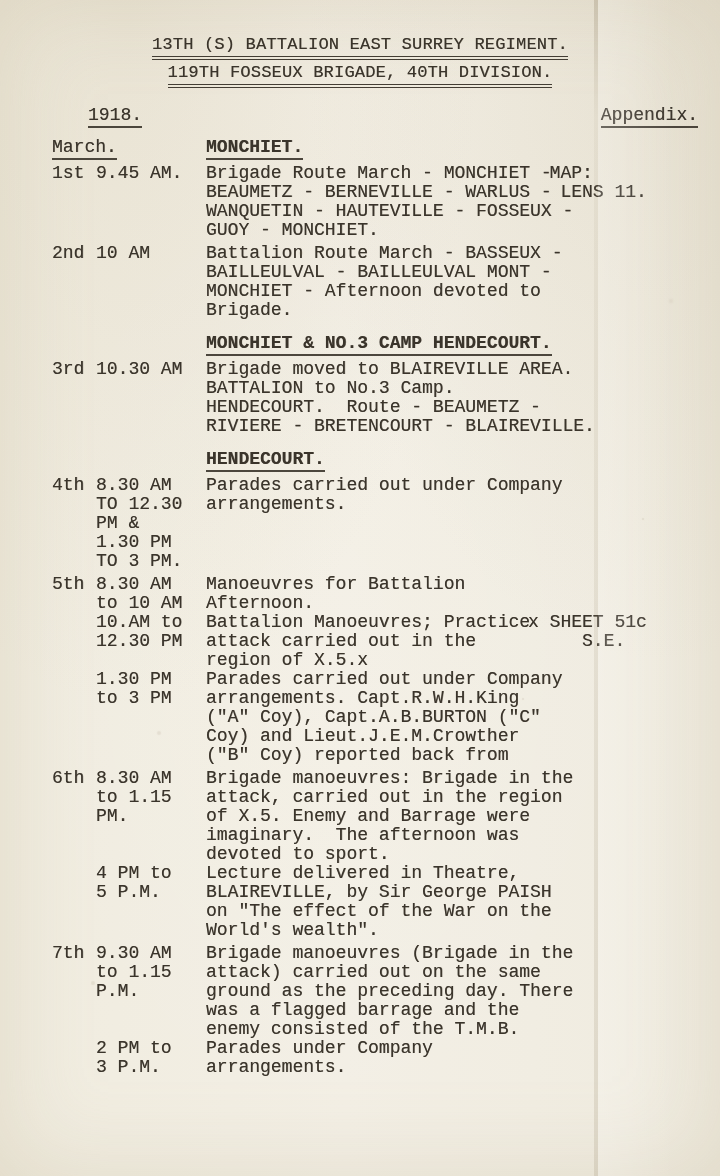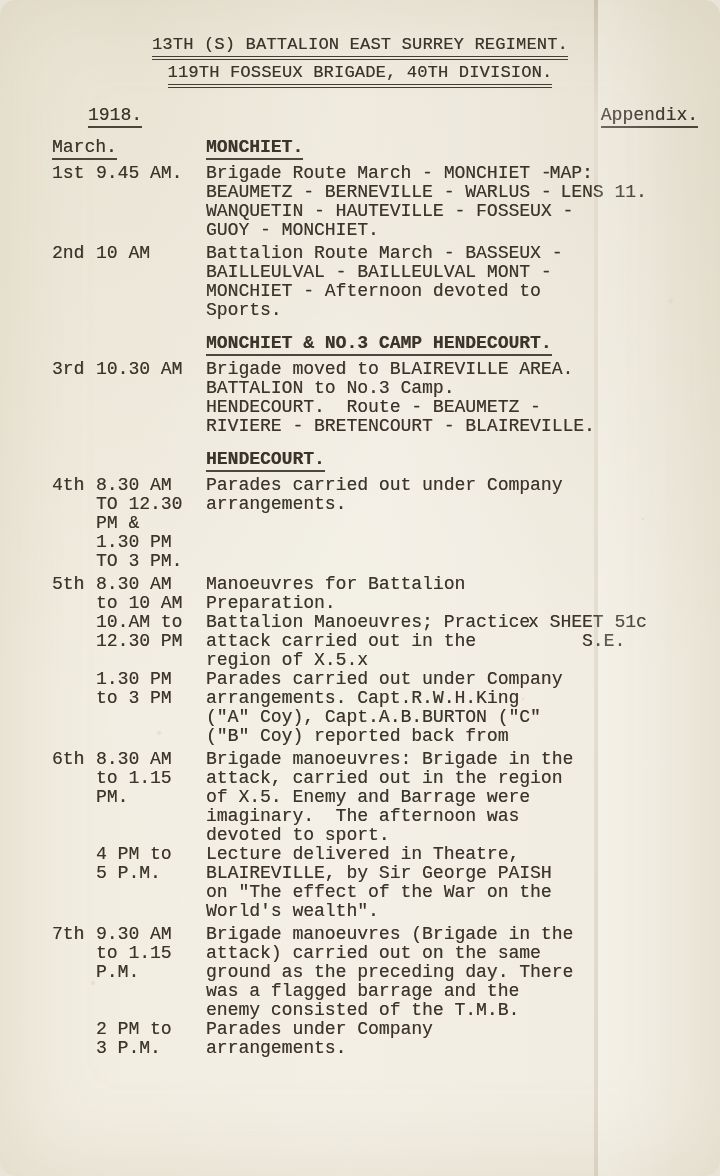--- a/index.html
+++ b/index.html
@@ -13,21 +13,20 @@
     background:
       radial-gradient(ellipse at 18% 2%, rgba(205,193,165,.22), transparent 42%),
       radial-gradient(ellipse at 92% 6%, rgba(198,186,158,.20), transparent 38%),
       radial-gradient(ellipse at 45% 55%, rgba(255,255,255,.07), transparent 65%),
       linear-gradient(90deg,#f0ecdf 0%, #f3efe5 48%, #efebdf 100%);
     box-shadow: inset 0 0 90px rgba(188,172,140,.28);
     font-family:"Liberation Mono","DejaVu Sans Mono",monospace;
     color:var(--ink);
     font-size:18px;
     text-shadow:0.3px 0.4px 0.6px rgba(52,45,35,.55);
-    border-radius:15px;
   }
   .paper *{box-sizing:border-box;}
   .crease{
     position:absolute;top:0;left:594px;width:4px;height:1176px;
     background:linear-gradient(180deg, rgba(140,124,96,.55), rgba(156,142,114,.16) 10%,
                rgba(156,142,114,.30) 55%, rgba(146,130,100,.38) 100%);
     opacity:.5;
   }
   .crease-light{
     position:absolute;top:0;left:598px;width:110px;height:1176px;
@@ -135,21 +134,21 @@
         </div>
         <div class="line-row">
           <span class="cell c-day"></span>
           <span class="cell c-time"></span>
           <span class="cell c-desc">MONCHIET - Afternoon devoted to</span>
           <span class="cell c-note"></span>
         </div>
         <div class="line-row">
           <span class="cell c-day"></span>
           <span class="cell c-time"></span>
-          <span class="cell c-desc">Sports.</span>
+          <span class="cell c-desc">Brigade.</span>
           <span class="cell c-note"></span>
         </div>
       </div>
       <div class="line-row section-row">
         <span class="cell sec u">MONCHIET &amp; NO.3 CAMP HENDECOURT.</span>
       </div>
       <div class="entry">
         <div class="line-row">
           <span class="cell c-day">3rd</span>
           <span class="cell c-time">10.30 AM</span>
@@ -213,21 +212,21 @@
       <div class="entry">
         <div class="line-row">
           <span class="cell c-day">5th</span>
           <span class="cell c-time">8.30 AM</span>
           <span class="cell c-desc">Manoeuvres for Battalion</span>
           <span class="cell c-note"></span>
         </div>
         <div class="line-row">
           <span class="cell c-day"></span>
           <span class="cell c-time">to 10 AM</span>
-          <span class="cell c-desc">Preparation.</span>
+          <span class="cell c-desc">Afternoon.</span>
           <span class="cell c-note"></span>
         </div>
         <div class="line-row">
           <span class="cell c-day"></span>
           <span class="cell c-time">10.AM to</span>
           <span class="cell c-desc">Battalion Manoeuvres; Practice</span>
           <span class="cell c-note">x SHEET 51c</span>
         </div>
         <div class="line-row">
           <span class="cell c-day"></span>
@@ -255,20 +254,26 @@
         </div>
         <div class="line-row">
           <span class="cell c-day"></span>
           <span class="cell c-time"></span>
           <span class="cell c-desc">("A" Coy), Capt.A.B.BURTON ("C"</span>
           <span class="cell c-note"></span>
         </div>
         <div class="line-row">
           <span class="cell c-day"></span>
           <span class="cell c-time"></span>
+          <span class="cell c-desc">Coy) and Lieut.J.E.M.Crowther</span>
+          <span class="cell c-note"></span>
+        </div>
+        <div class="line-row">
+          <span class="cell c-day"></span>
+          <span class="cell c-time"></span>
           <span class="cell c-desc">("B" Coy) reported back from</span>
           <span class="cell c-note"></span>
         </div>
       </div>
       <div class="entry">
         <div class="line-row">
           <span class="cell c-day">6th</span>
           <span class="cell c-time">8.30 AM</span>
           <span class="cell c-desc">Brigade manoeuvres: Brigade in the</span>
           <span class="cell c-note"></span>

